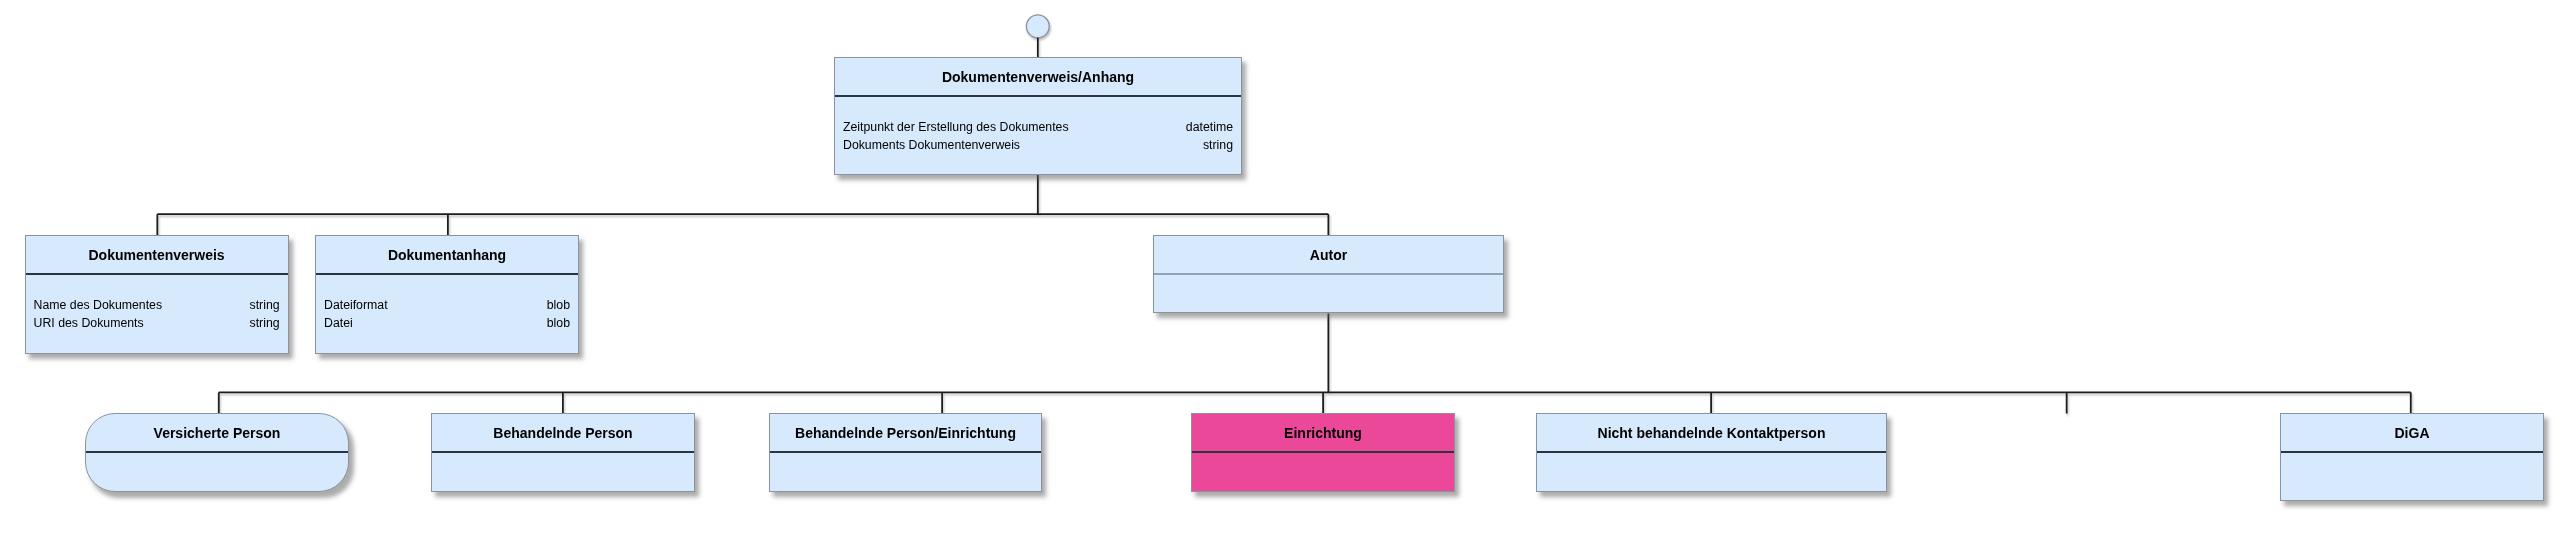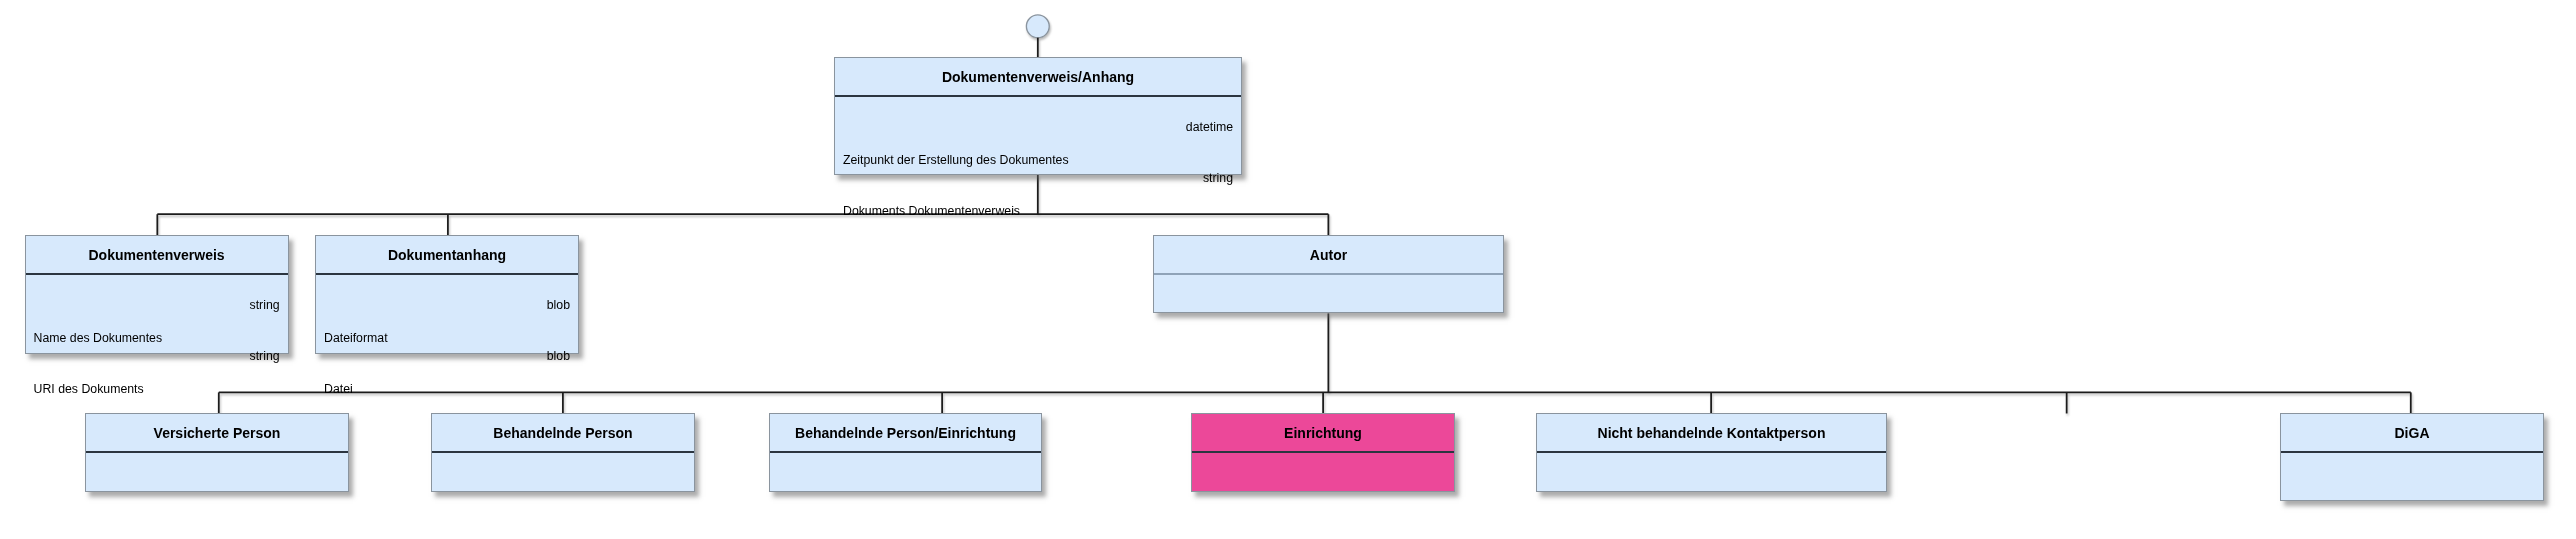--- a/index.html
+++ b/index.html
@@ -43,21 +43,21 @@
     padding: 21px 8px 0 8px;
     font-size: 12.3px;
     color: #000000;
   }
   .attr-row {
     display: flex;
     justify-content: space-between;
     line-height: 18.5px;
     white-space: nowrap;
   }
-  .attr-name { text-align: left; margin-top: 33px; }
+  .attr-name { text-align: left; }
   .attr-type { text-align: right; }
 </style>
 </head>
 <body>
 
 <div class="canvas">
   <svg class="edge-layer" xmlns="http://www.w3.org/2000/svg" viewBox="0 0 2932 614">
     <circle fill="#d7e9fc" stroke="#8a949e" stroke-width="1.5" cx="1181" cy="30" r="13"></circle>
   <polyline points="1181,43 1181,66" fill="none" stroke="#1c1c1c" stroke-width="2"></polyline>
       <polyline points="1181,199 1181,244" fill="none" stroke="#1c1c1c" stroke-width="2"></polyline>
@@ -116,21 +116,21 @@
           <span class="attr-name">Datei</span>
           <span class="attr-type">blob</span>
         </div>
       </div>
   </div>
     <div class="class-node" style="left: 1153px; top: 235px; width: 351px; height: 78px; background: rgb(215, 233, 252); border-color: rgb(138, 148, 158);">
     <div class="node-title">Autor</div>
     <div class="node-separator" style="background: rgb(143, 163, 184);"></div>
     <div class="node-attributes"></div>
   </div>
-    <div class="class-node" style="left: 85px; top: 413px; width: 264px; height: 79px; background: rgb(215, 233, 252); border-color: rgb(138, 148, 158);">
+    <div class="class-node" style="left: 85px; top: 413px; width: 264px; height: 79px; background: rgb(215, 233, 252); border-color: rgb(138, 148, 158); border-radius: 30px;">
     <div class="node-title">Versicherte Person</div>
     <div class="node-separator" style="background: rgb(43, 53, 64);"></div>
     <div class="node-attributes"></div>
   </div>
     <div class="class-node" style="left: 431px; top: 413px; width: 264px; height: 79px; background: rgb(215, 233, 252); border-color: rgb(138, 148, 158);">
     <div class="node-title">Behandelnde Person</div>
     <div class="node-separator" style="background: rgb(43, 53, 64);"></div>
     <div class="node-attributes"></div>
   </div>
     <div class="class-node" style="left: 769px; top: 413px; width: 273px; height: 79px; background: rgb(215, 233, 252); border-color: rgb(138, 148, 158);">

